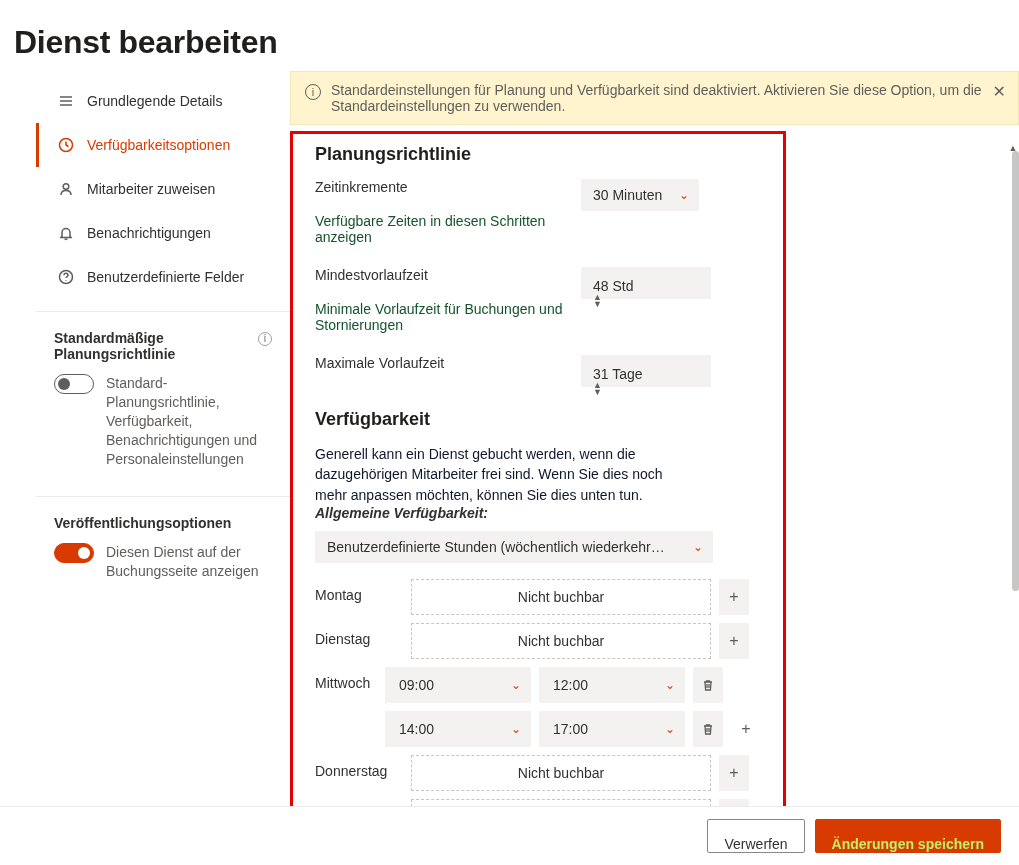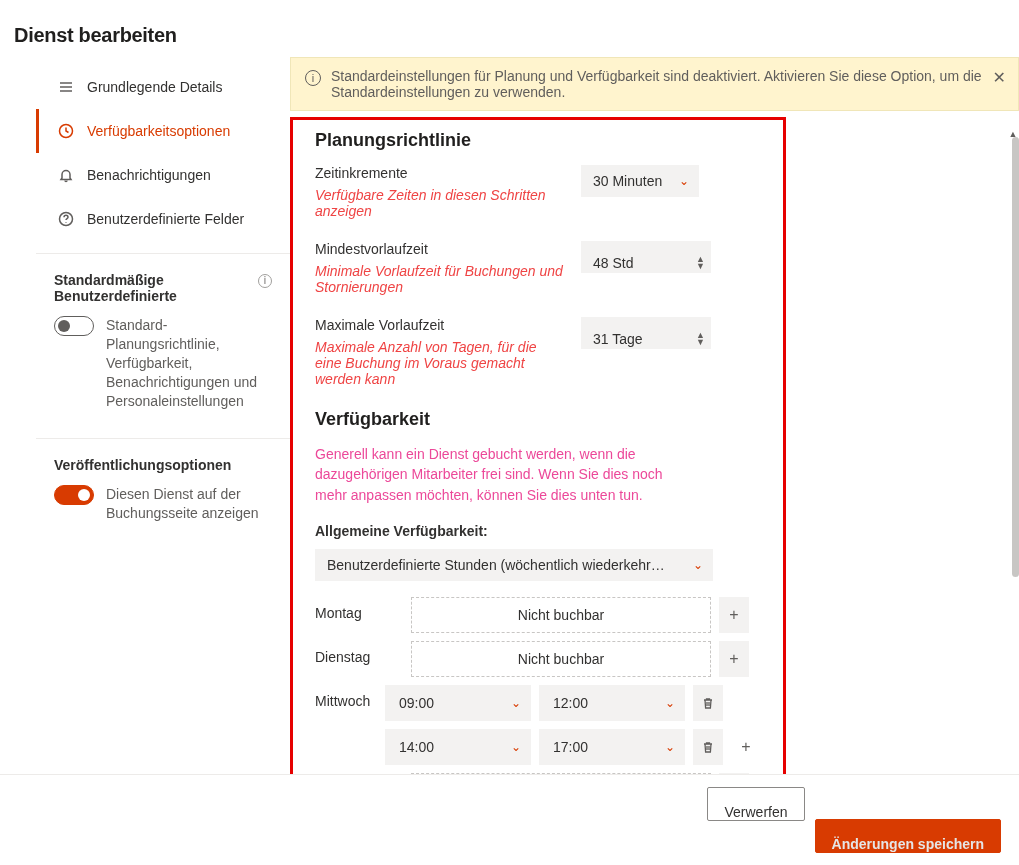--- a/index.html
+++ b/index.html
@@ -8,21 +8,21 @@
     font-family: "Segoe UI", -apple-system, sans-serif;
     font-size: 14px;
     color: #323130;
     background: #fff;
     width: 1019px;
     height: 865px;
     overflow: hidden;
     position: relative;
   }
   .header-title {
-    font-size: 20px;
+    font-size: 32px;
     font-weight: 600;
     padding: 24px 0 10px 14px;
     color: #201f1e;
     letter-spacing: -0.3px;
   }
   .layout {
     display: flex;
   }
   .sidebar {
     width: 290px;
@@ -97,37 +97,37 @@
     width: 496px;
   }
   .section-h {
     font-size: 18px; font-weight:600; color:#201f1e; margin:4px 0 14px 0;
   }
   .field-row {
     display:flex; gap:16px; margin-bottom:22px; align-items:flex-start;
   }
   .field-label { width: 250px; }
   .field-label .lbl { color:#323130; }
-  .field-label .sub { color:#ef4444; margin-top:6px;font-style:italic; }
+  .field-label .sub { color:#14532d; margin-top:18px; }
   .ctrl { }
   .dropdown {
     display:flex; align-items:center; justify-content:space-between;
     background:#f3f2f1; border:none; height:32px; padding:0 10px 0 12px;
     width:118px; cursor:pointer; color:#323130;
   }
   .dropdown.wide { width: 398px; }
   .chev { color:#d83b01; font-size:12px; }
   .stepper {
-    display:flex; align-items:center; background:#f3f2f1; height:32px; width:130px; padding:11px 6px 0 12px;
+    display:flex; align-items:flex-start; background:#f3f2f1; height:32px; width:130px; padding:11px 6px 0 12px;flex-direction:column;
   }
   .stepper .val { flex:1; }
   .stepper .arrows { display:flex; flex-direction:column; line-height:7px; font-size:9px; color:#605e5c; cursor:pointer; }
 
-  .avail-desc { color:#ec4899; line-height:1.45; margin-bottom:18px; max-width:380px; }
-  .avail-sub { font-weight:600; margin-bottom:10px; }
+  .avail-desc { color:#0f172a; line-height:1.45; max-width:380px; }
+  .avail-sub { font-weight:600; margin-bottom:10px;font-style:italic; }
 
   .day-grid { margin-top:12px; }
   .day-row {
     display:flex; align-items:flex-start; gap:8px; margin-bottom:8px;
   }
   .day-name { width:88px; padding-top:8px; color:#323130; }
   .slots { display:flex; flex-direction:column; gap:8px; }
   .slot-line { display:flex; gap:8px; align-items:center; }
   .nobook {
     width:300px; height:36px; border:1px dashed #c8c6c4; display:flex; align-items:center; justify-content:center; color:#323130;
@@ -149,21 +149,21 @@
 
   .footer {
     position:absolute; bottom:0; left:0; right:0;
     border-top:1px solid #edebe9; background:#fff;
     display:flex; justify-content:flex-end; gap:10px; padding:12px 18px;
   }
   .btn {
     height:34px; padding:16px 16px; font-size:14px; cursor:pointer; border-radius:2px;
   }
   .btn.secondary { background:#fff; border:1px solid #8a8886; color:#323130; }
-  .btn.primary { background:#d83b01; border:1px solid #d83b01; color:#e5e5e5; font-weight:600;margin-top:32px; }
+  .btn.primary { background:#d83b01; border:1px solid #d83b01; color:#bef264; font-weight:600; }
 </style>
 </head>
 <body>
 
 <div class="header-title">Dienst bearbeiten</div>
 
 <div class="layout">
   <div class="sidebar">
     <div class="nav-list">
       <div class="nav-item">
@@ -181,41 +181,50 @@
             <svg width="16" height="16" fill="none" stroke-width="1.5">
               <circle cx="8" cy="8" r="6.5"></circle>
               <path d="M8 4.5 V8 L10.5 9.5"></path>
             </svg>
           </span>
         <span>Verfügbarkeitsoptionen</span>
       </div>
       <div class="nav-item">
         <span class="icon">
             <svg width="16" height="16" fill="none" stroke-width="1.5">
+              <circle cx="8" cy="5.5" r="2.8"></circle>
+              <path d="M3 14c0-2.8 2.2-4.5 5-4.5s5 1.7 5 4.5"></path>
+            </svg>
+          </span>
+        <span>Mitarbeiter zuweisen</span>
+      </div>
+      <div class="nav-item">
+        <span class="icon">
+            <svg width="16" height="16" fill="none" stroke-width="1.5">
               <path d="M4 11V7.5a4 4 0 0 1 8 0V11l1 1.5H3L4 11z"></path>
               <path d="M7 13.5a1 1 0 0 0 2 0"></path>
             </svg>
           </span>
         <span>Benachrichtigungen</span>
       </div>
       <div class="nav-item">
         <span class="icon">
             <svg width="16" height="16" fill="none" stroke-width="1.5">
               <circle cx="8" cy="8" r="6.5"></circle>
               <path d="M6 6.2c0-1.1.9-2 2-2s2 .9 2 2c0 1.5-2 1.3-2 2.8"></path>
               <circle cx="8" cy="11.5" r="0.6" fill="#605e5c" stroke="none"></circle>
             </svg>
           </span>
         <span>Benutzerdefinierte Felder</span>
       </div>
     </div>
 
     <div class="sidecard">
       <div class="sidecard-title">
-        <span>Standardmäßige Benutzerdefinierte</span>
+        <span>Standardmäßige Planungsrichtlinie</span>
         <span class="info">i</span>
       </div>
       <div class="toggle-row">
         <div class="toggle off"></div>
         <div class="toggle-label">Standard-Planungsrichtlinie, Verfügbarkeit, Benachrichtigungen und Personaleinstellungen</div>
       </div>
     </div>
 
     <div class="sidecard">
       <div class="sidecard-title">
@@ -263,21 +272,20 @@
                 <span>▲</span>
                 <span>▼</span>
               </span>
           </div>
         </div>
       </div>
 
       <div class="field-row">
         <div class="field-label">
           <div class="lbl">Maximale Vorlaufzeit</div>
-          <div class="sub">Maximale Anzahl von Tagen, für die eine Buchung im Voraus gemacht werden kann</div>
         </div>
         <div class="ctrl">
           <div class="stepper">
             <span class="val">31 Tage</span>
             <span class="arrows">
                 <span>▲</span>
                 <span>▼</span>
               </span>
           </div>
         </div>

